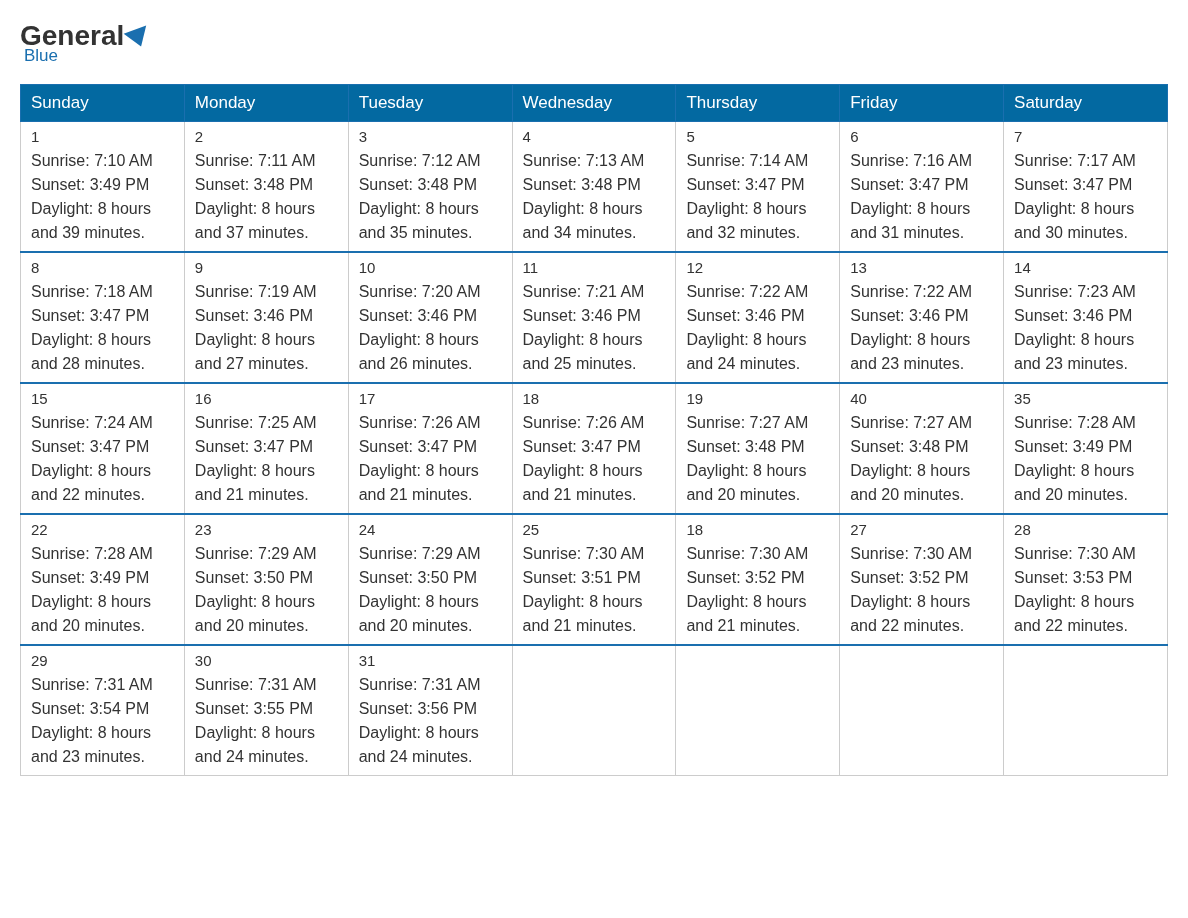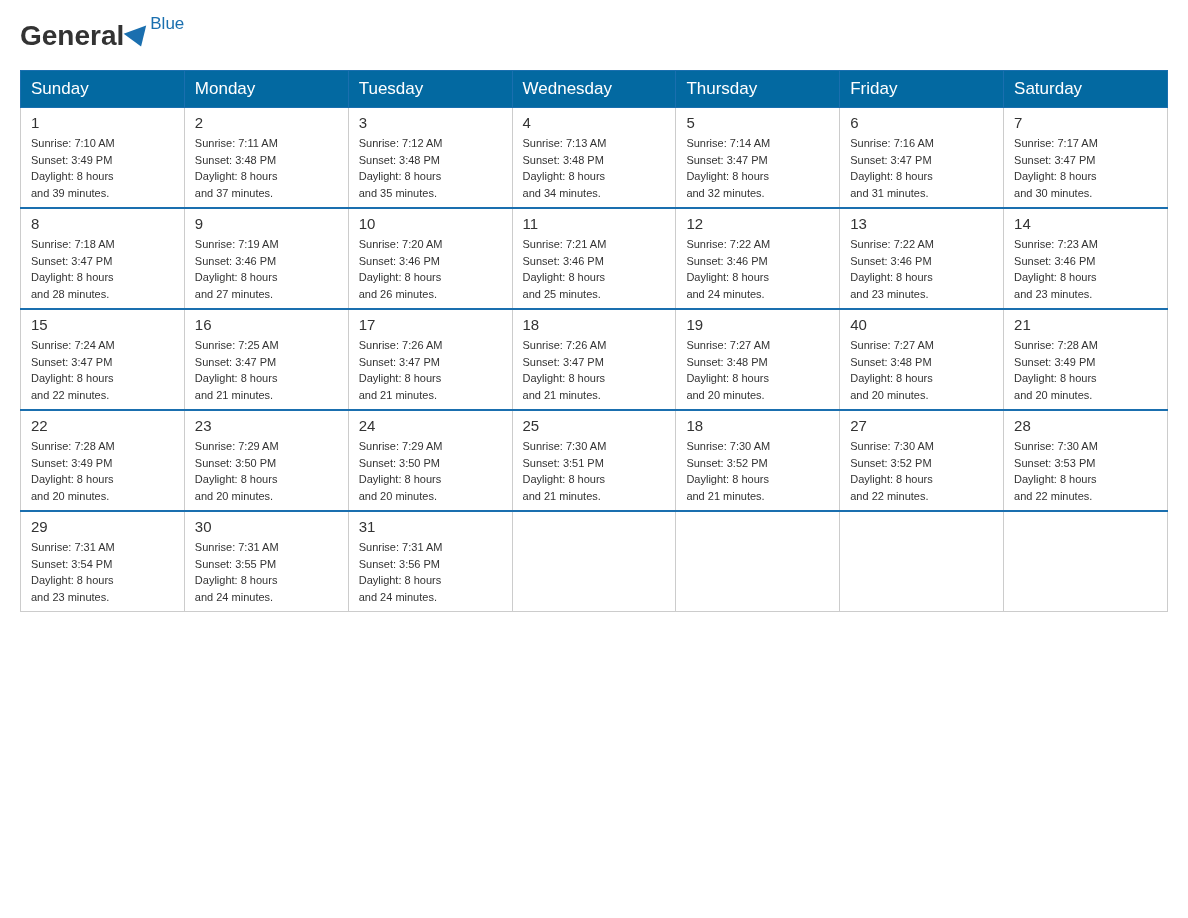--- a/index.html
+++ b/index.html
@@ -11,20 +11,21 @@
       min-height: 918px;
     }
     .header-area {
       display: flex;
       justify-content: space-between;
       align-items: flex-start;
       margin-bottom: 18px;
     }
     .logo-area {
       display: flex;
+      flex-direction: column;
       align-items: flex-start;
     }
     .logo-text {
       display: flex;
       align-items: center;
       font-size: 28px;
       font-weight: bold;
       color: #333;
     }
     .logo-general { color: #333; }
@@ -90,21 +91,21 @@
     .calendar-table tbody tr:last-child {
       border-bottom: 1px solid #737373;
     }
     .day-number {
       font-size: 15px;
       font-weight: normal;
       margin-bottom: 4px;
       display: block;
     }
     .day-info {
-      font-size: 11px;
+      font-size: 16px;
       line-height: 1.5;
       color: #333;
     }
     .empty-cell {
       background: #fff;
     }
   </style>
 </head>
 <body>
 
@@ -212,21 +213,21 @@
         </td>
         <td>
           <span class="day-number">19</span>
           <div class="day-info">Sunrise: 7:27 AM<br>Sunset: 3:48 PM<br>Daylight: 8 hours<br>and 20 minutes.</div>
         </td>
         <td>
           <span class="day-number">40</span>
           <div class="day-info">Sunrise: 7:27 AM<br>Sunset: 3:48 PM<br>Daylight: 8 hours<br>and 20 minutes.</div>
         </td>
         <td>
-          <span class="day-number">21</span>
+          <span class="day-number">35</span>
           <div class="day-info">Sunrise: 7:28 AM<br>Sunset: 3:49 PM<br>Daylight: 8 hours<br>and 20 minutes.</div>
         </td>
       </tr>
       <tr>
         <td>
           <span class="day-number">22</span>
           <div class="day-info">Sunrise: 7:28 AM<br>Sunset: 3:49 PM<br>Daylight: 8 hours<br>and 20 minutes.</div>
         </td>
         <td>
           <span class="day-number">23</span>

